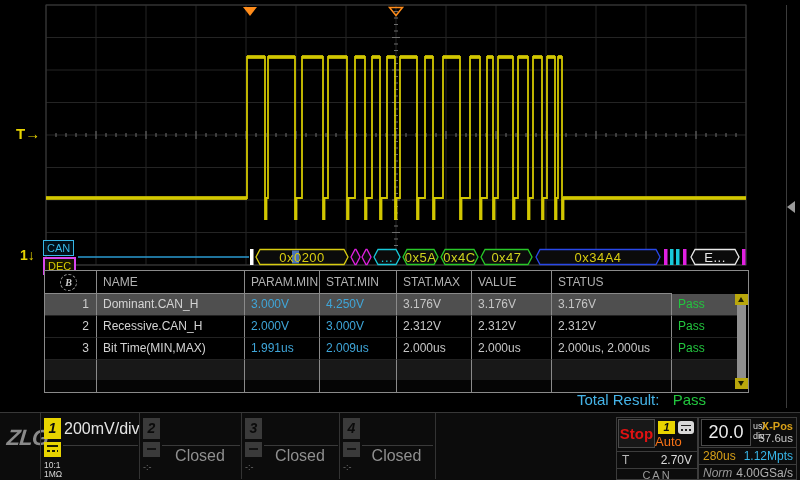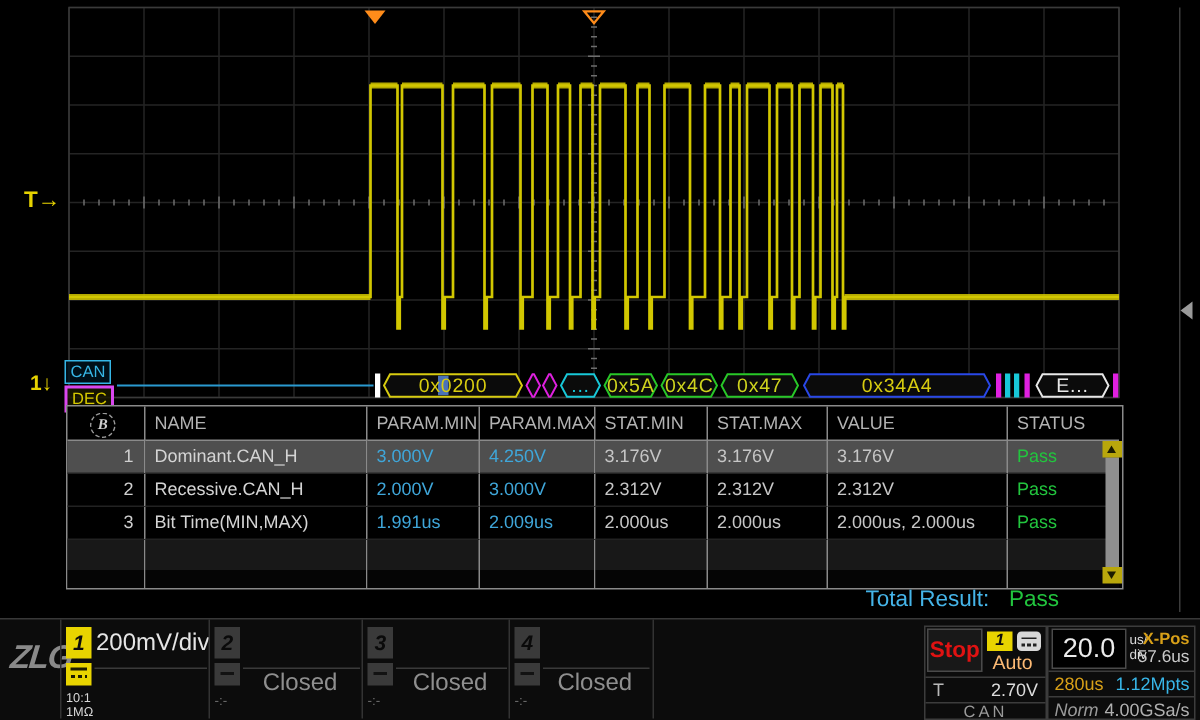--- a/index.html
+++ b/index.html
@@ -83,21 +83,21 @@
 
   .tpanel{position:absolute;left:616px;top:4px;width:80px;height:61px;border:1px solid #3c3c3c;}
   .stopbox{position:absolute;left:1px;top:1px;width:35px;height:27px;background:#181818;border:1px solid #4a4a4a;
            color:#e01212;font-weight:bold;font-size:15px;text-align:center;line-height:27px;}
   .tsrc{position:absolute;left:41px;top:3px;width:17px;height:13px;background:#e8d400;color:#0c0c0c;
         font-style:italic;font-weight:bold;font-size:11px;line-height:13px;text-align:center;}
   .tcoup{position:absolute;left:61px;top:3px;width:16px;height:13px;background:#d8d8d8;border-radius:3px;}
   .tcoup i{position:absolute;display:block;left:3px;right:3px;height:1.5px;background:#222;}
   .tcoup i.l1{top:3.5px;}
   .tcoup i.l2{top:8px;background:repeating-linear-gradient(90deg,#222 0 2.5px,transparent 2.5px 4px);}
-  .tsweep{position:absolute;left:38px;width:40px;top:16px;font-size:13px;color:#fdba74;text-align:center;}
+  .tsweep{position:absolute;left:38px;width:40px;top:16px;font-size:13px;color:#f97316;text-align:left;}
   .thr1{position:absolute;left:0;right:0;top:33px;border-top:1px solid #3c3c3c;}
   .tlev-l{position:absolute;left:5px;top:35px;font-size:12px;color:#b8b8b8;}
   .tlev-v{position:absolute;right:5px;top:35px;font-size:12px;color:#dcdcdc;}
   .thr2{position:absolute;left:0;right:0;top:50px;border-top:1px solid #3c3c3c;}
   .ttype{position:absolute;left:0;right:0;top:51px;font-size:11px;color:#9a9a9a;text-align:center;letter-spacing:2px;}
 
   .xpanel{position:absolute;left:698px;top:4px;width:97px;height:61px;border:1px solid #3c3c3c;}
   .scalebox{position:absolute;left:2px;top:1px;width:48px;height:25px;background:#000;border:1px solid #4a4a4a;
             color:#ececec;font-size:18px;text-align:center;line-height:25px;}
   .units{position:absolute;left:54px;top:3px;font-size:9px;line-height:10px;color:#dcdcdc;}
@@ -300,21 +300,20 @@
         </div>
       <div class="strack"></div>
       <div class="sarrow dn">
           <span></span>
         </div>
     </div>
   <div class="mrow mhead">
         <div class="mcell"><span class="bicon">B</span></div>
         <div class="mcell">NAME</div>
         <div class="mcell">PARAM.MIN</div>
-        <div class="mcell">PARAM.MAX</div>
         <div class="mcell">STAT.MIN</div>
         <div class="mcell">STAT.MAX</div>
         <div class="mcell">VALUE</div>
         <div class="mcell">STATUS</div>
       </div>
       <div class="mrow datarow sel">
         <div class="mcell c-num">1</div>
         <div class="mcell c-name">Dominant.CAN_H</div>
         <div class="mcell c-cyan">3.000V</div>
         <div class="mcell c-cyan">4.250V</div>

